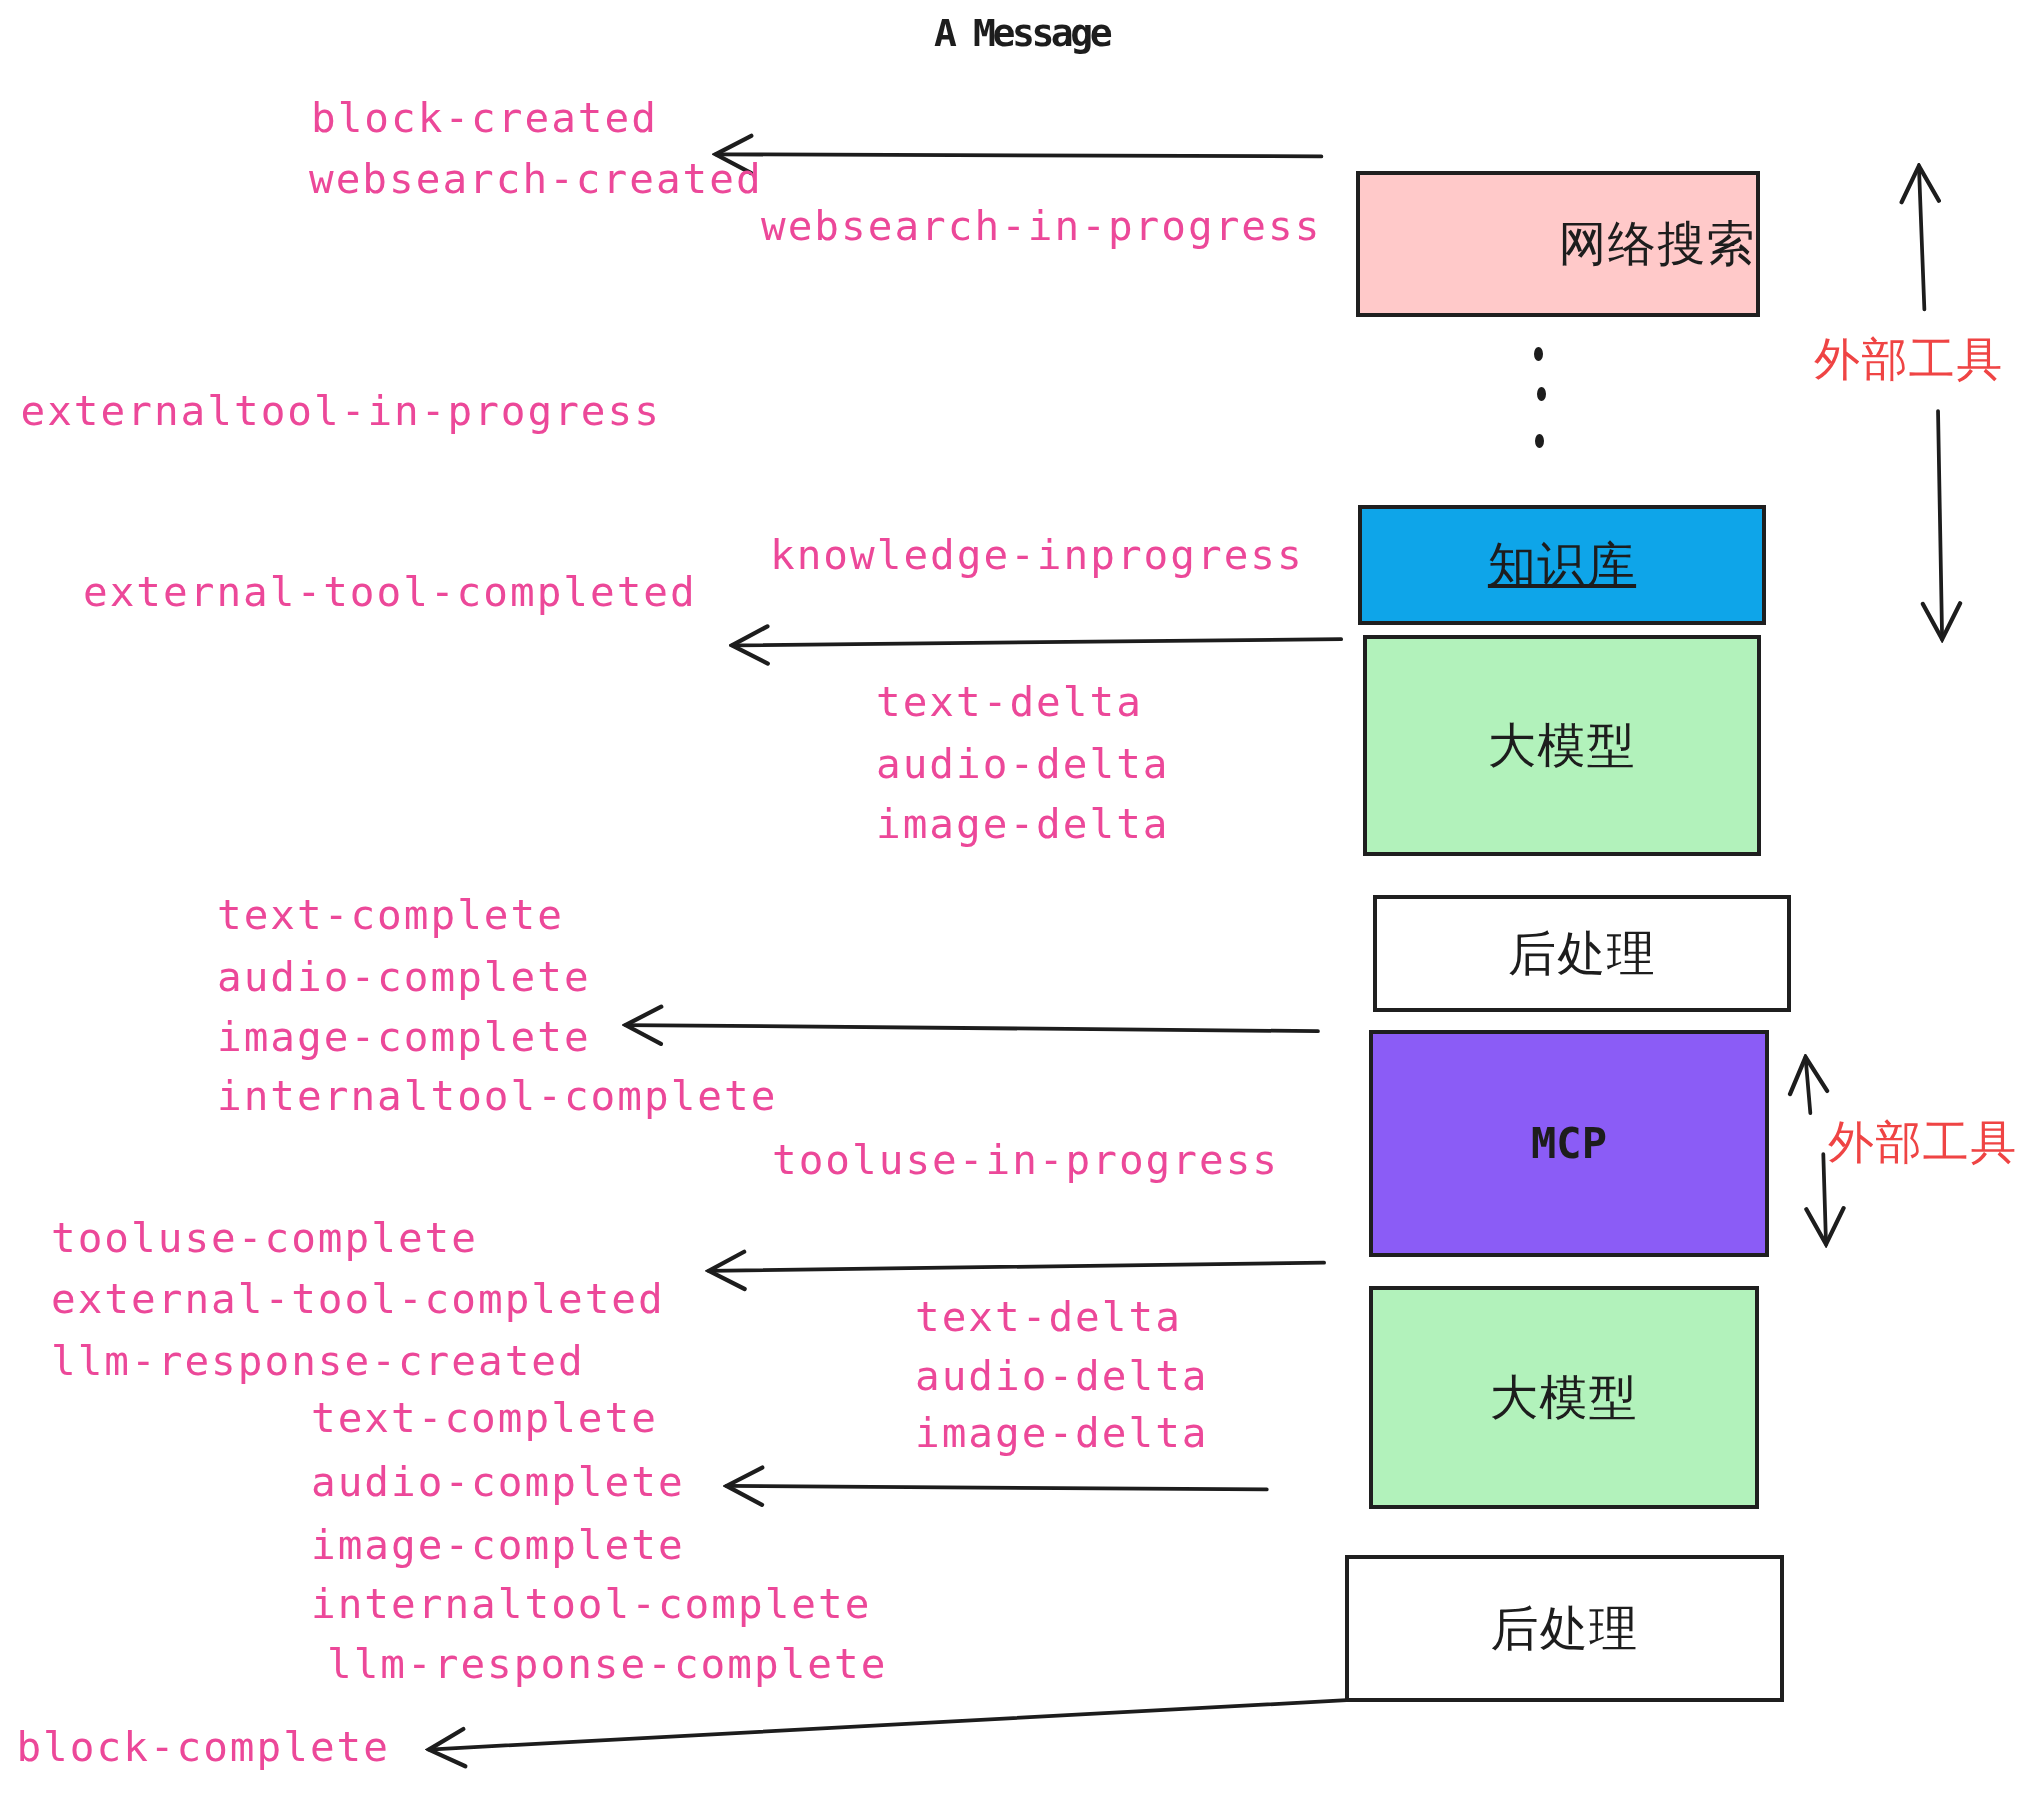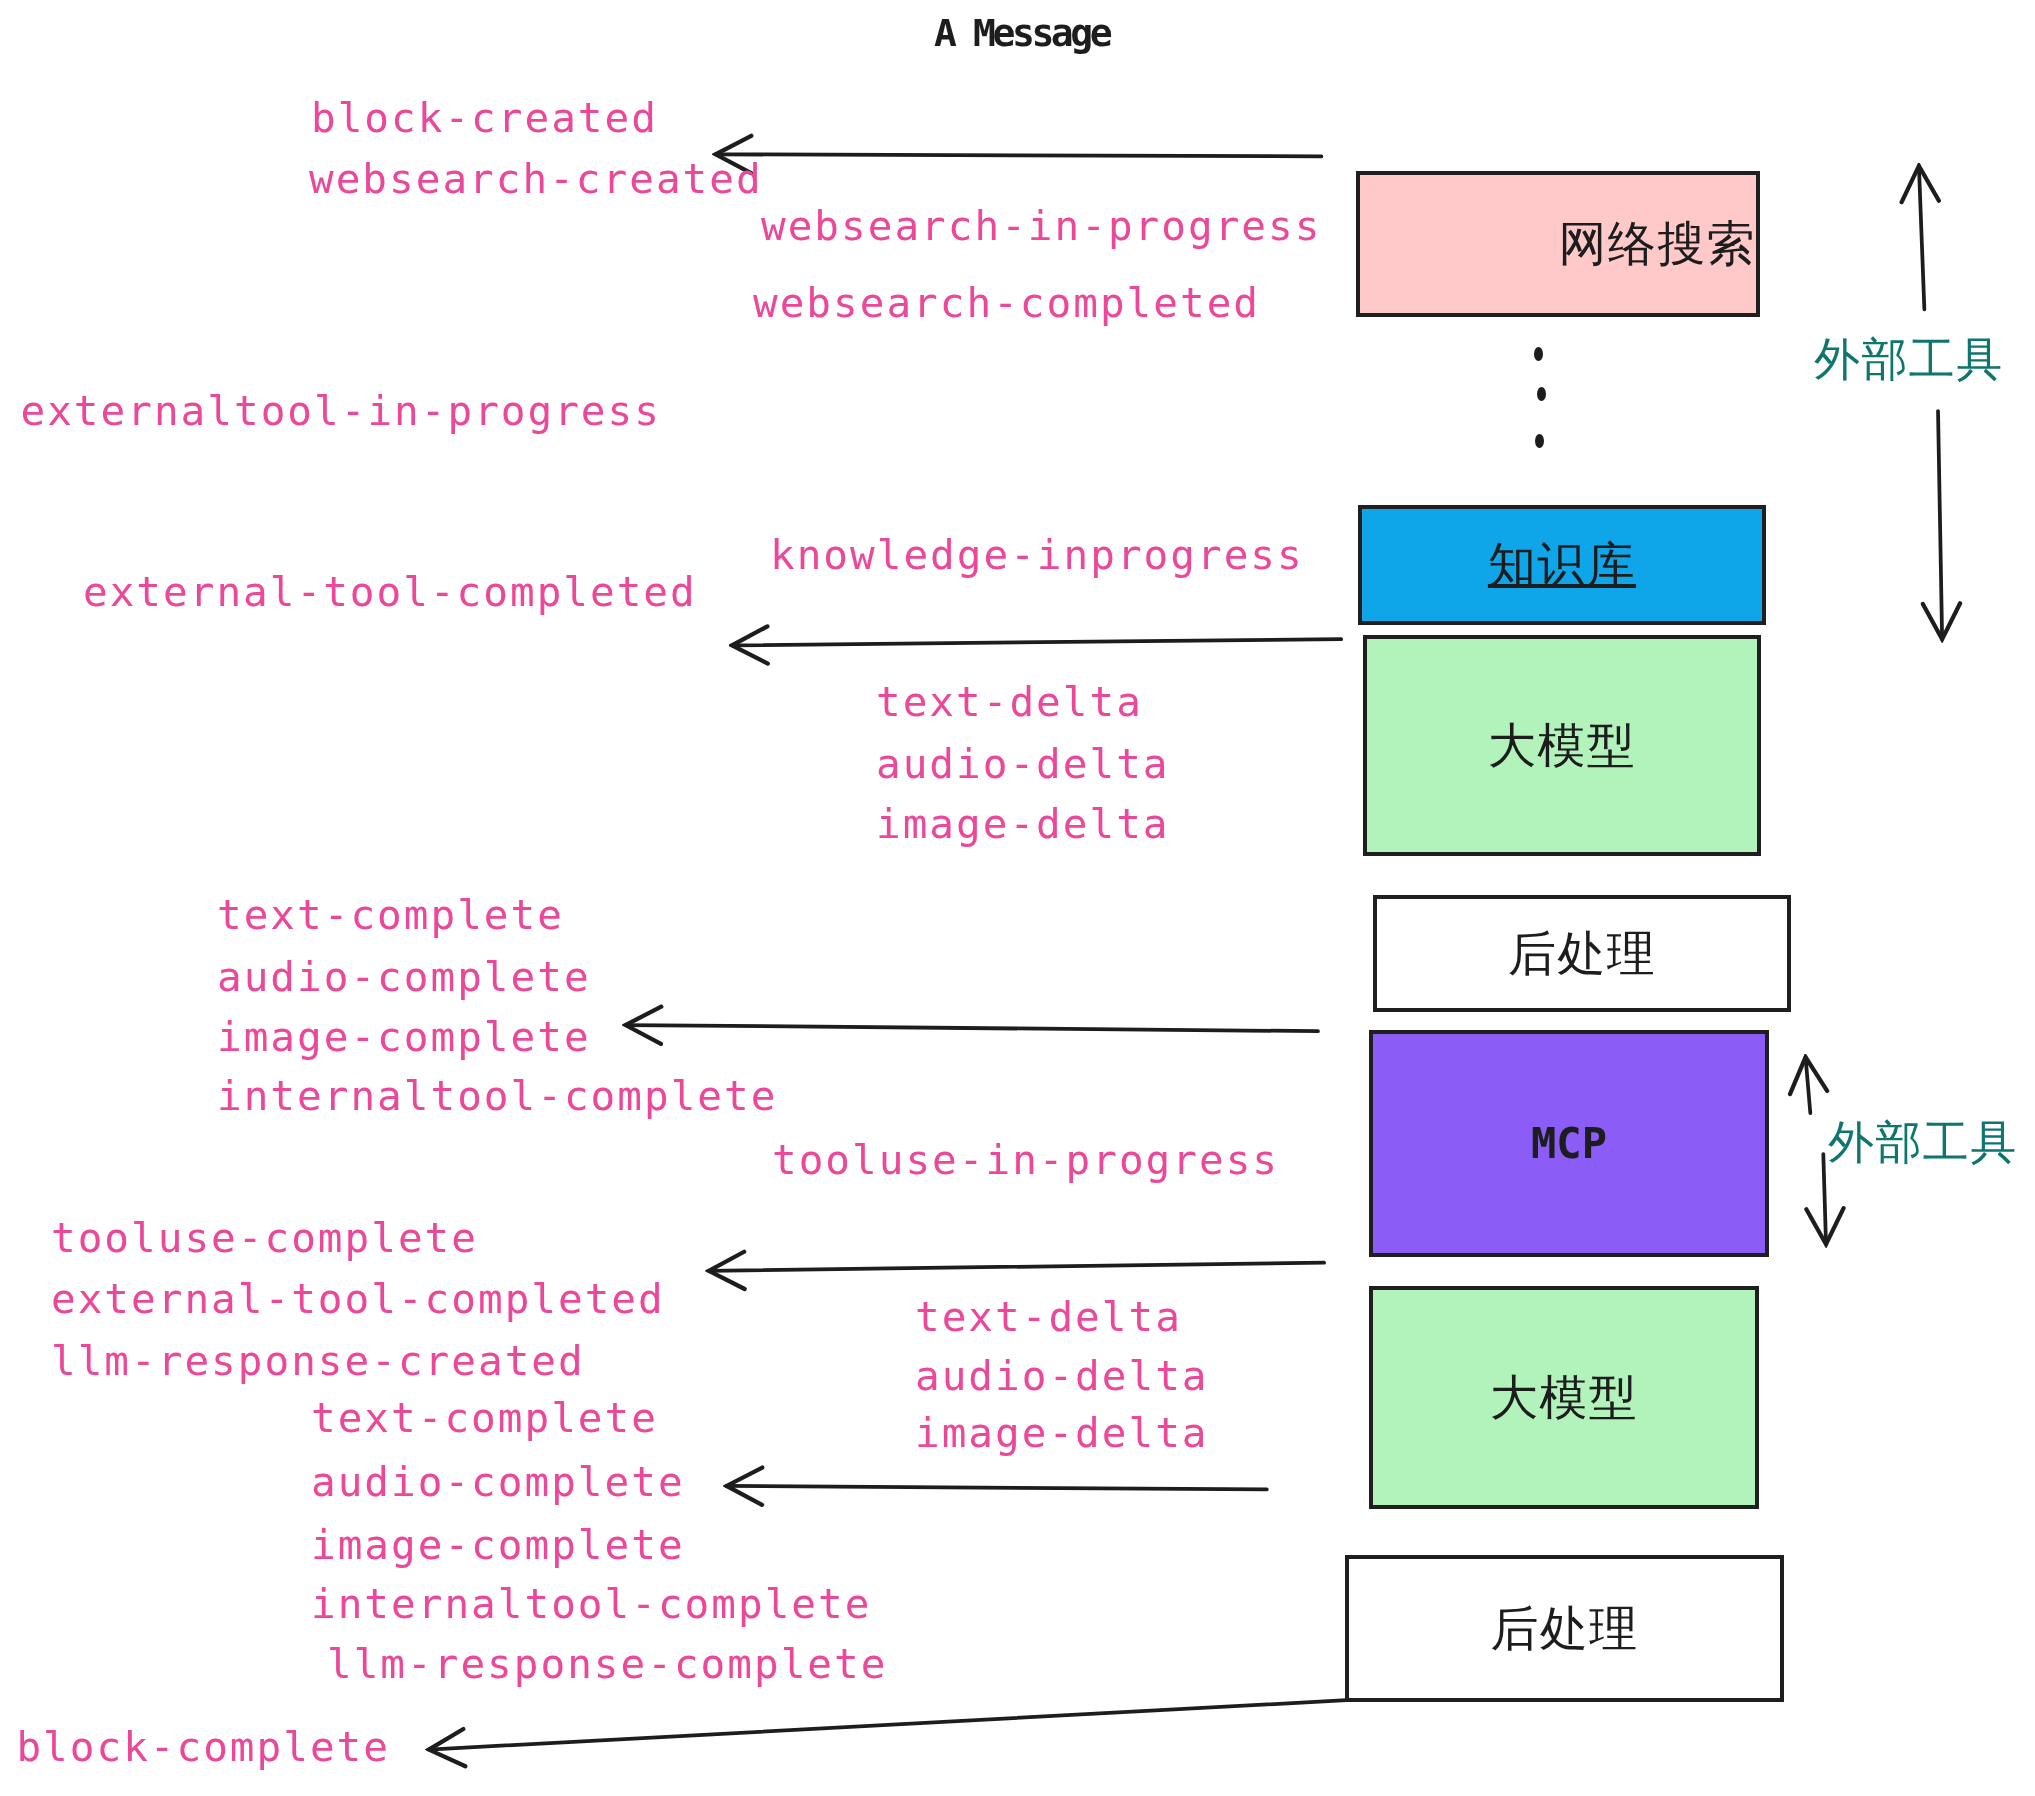--- a/index.html
+++ b/index.html
@@ -33,21 +33,21 @@
     font-size:48px;letter-spacing:1.4px;
   }
   .box .mono-label{
     font-family:"DejaVu Sans Mono", monospace;
     font-size:42px;font-weight:600;
   }
   .side-label{
     position:absolute;
     font-family:"DejaVu Sans", sans-serif;
     font-size:46px;letter-spacing:1.4px;
-    white-space:nowrap;color:#0f766e;
+    white-space:nowrap;color:#ef4444;
   }
   .dot{
     position:absolute;width:9px;height:14.3px;border-radius:50%;
     background:#1d1d1d;
   }
 </style>
 </head>
 <body>
 
 <div class="canvas">
@@ -68,21 +68,20 @@
     <line x1="2838" y1="602" x2="2844" y2="936" marker-end="url(#ah)"></line>
     <line x1="2651" y1="1630" x2="2644" y2="1548" marker-end="url(#ah)"></line>
     <line x1="2670" y1="1690" x2="2674" y2="1822" marker-end="url(#ah)"></line>
   </svg>
 
   <div class="title">A Message</div>
 
   <div class="ev" style="left:311px;top:96px">block-created</div>
   <div class="ev" style="left:309px;top:157px">websearch-created</div>
   <div class="ev" style="left:761px;top:204px">websearch-in-progress</div>
-  <div class="ev" style="left:753px;top:281px">websearch-completed</div>
   <div class="ev" style="left:20.5px;top:389px">externaltool-in-progress</div>
   <div class="ev" style="left:770px;top:533px">knowledge-inprogress</div>
   <div class="ev" style="left:83px;top:570px">external-tool-completed</div>
   <div class="ev" style="left:876px;top:680px">text-delta</div>
   <div class="ev" style="left:876px;top:742px">audio-delta</div>
   <div class="ev" style="left:876px;top:802px">image-delta</div>
   <div class="ev" style="left:217px;top:893px">text-complete</div>
   <div class="ev" style="left:217px;top:955px">audio-complete</div>
   <div class="ev" style="left:217px;top:1015px">image-complete</div>
   <div class="ev" style="left:217px;top:1074px">internaltool-complete</div>

